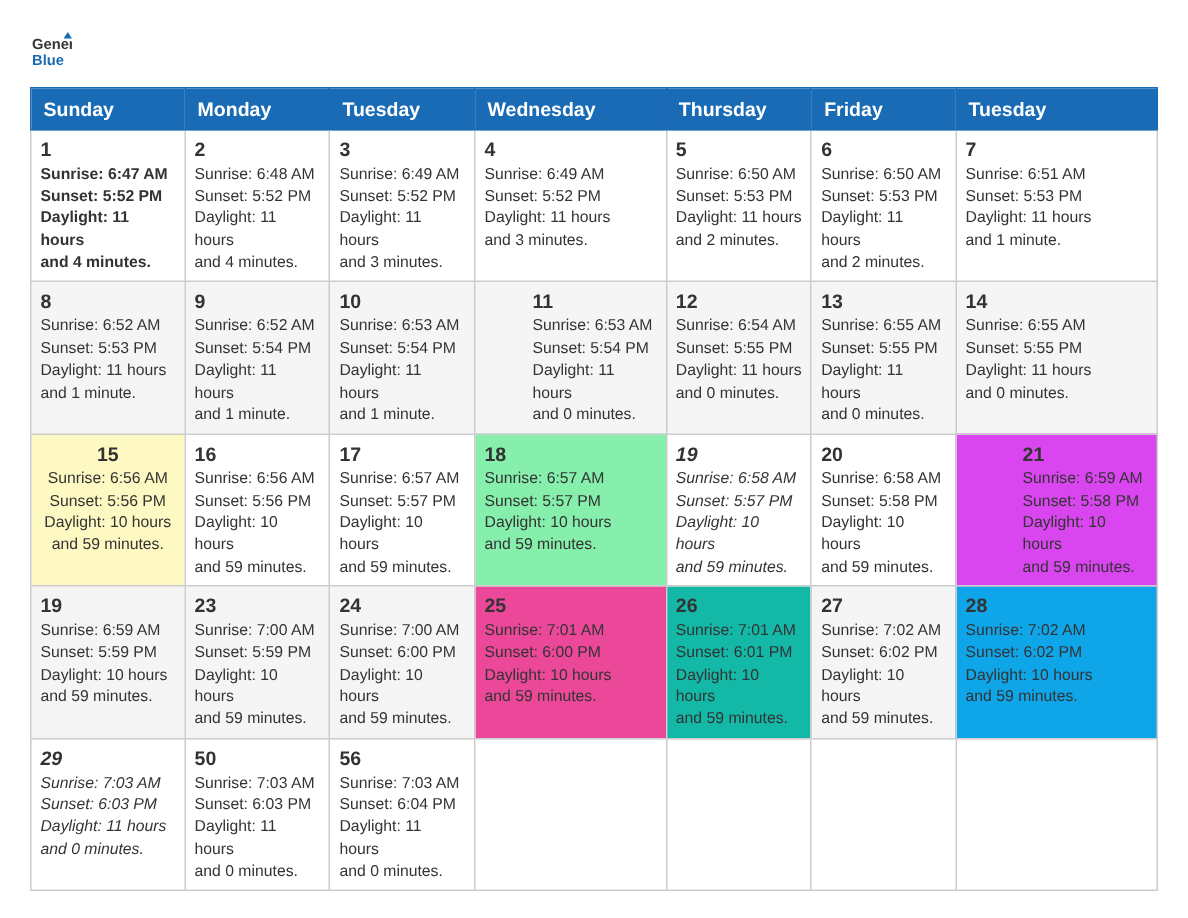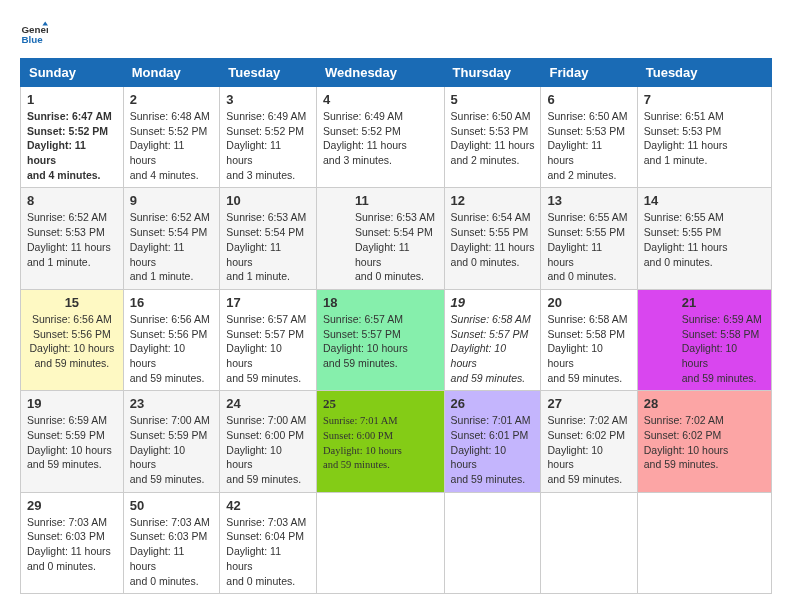--- a/index.html
+++ b/index.html
@@ -280,66 +280,66 @@
 Daylight: 10 hours
 and 59 minutes.</div>
         </td>
         <td style="background: rgb(245, 245, 245);">
           <span class="day-num">24</span>
           <div class="day-info" style="white-space: pre-line;">Sunrise: 7:00 AM
 Sunset: 6:00 PM
 Daylight: 10 hours
 and 59 minutes.</div>
         </td>
-        <td style="background: #84cc16; font-family: Liberation Serif, serif;">
+        <td style="background: #ec4899;">
           <span class="day-num">25</span>
           <div class="day-info" style="white-space: pre-line;">Sunrise: 7:01 AM
 Sunset: 6:00 PM
 Daylight: 10 hours
 and 59 minutes.</div>
         </td>
-        <td style="background: #c4b5fd;">
+        <td style="background: #14b8a6;">
           <span class="day-num">26</span>
           <div class="day-info" style="white-space: pre-line;">Sunrise: 7:01 AM
 Sunset: 6:01 PM
 Daylight: 10 hours
 and 59 minutes.</div>
         </td>
         <td style="background: rgb(245, 245, 245);">
           <span class="day-num">27</span>
           <div class="day-info" style="white-space: pre-line;">Sunrise: 7:02 AM
 Sunset: 6:02 PM
 Daylight: 10 hours
 and 59 minutes.</div>
         </td>
-        <td style="background: #fca5a5;">
+        <td style="background: #0ea5e9;">
           <span class="day-num">28</span>
           <div class="day-info" style="white-space: pre-line;">Sunrise: 7:02 AM
 Sunset: 6:02 PM
 Daylight: 10 hours
 and 59 minutes.</div>
         </td>
       </tr>
       <tr>
-        <td style="background: rgb(255, 255, 255);">
+        <td style="background: rgb(255, 255, 255); font-style: italic;">
           <span class="day-num">29</span>
           <div class="day-info" style="white-space: pre-line;">Sunrise: 7:03 AM
 Sunset: 6:03 PM
 Daylight: 11 hours
 and 0 minutes.</div>
         </td>
         <td style="background: rgb(255, 255, 255);">
           <span class="day-num">50</span>
           <div class="day-info" style="white-space: pre-line;">Sunrise: 7:03 AM
 Sunset: 6:03 PM
 Daylight: 11 hours
 and 0 minutes.</div>
         </td>
         <td style="background: rgb(255, 255, 255);">
-          <span class="day-num">42</span>
+          <span class="day-num">56</span>
           <div class="day-info" style="white-space: pre-line;">Sunrise: 7:03 AM
 Sunset: 6:04 PM
 Daylight: 11 hours
 and 0 minutes.</div>
         </td>
         <td class="empty-cell" style="background: rgb(255, 255, 255);"></td>
         <td class="empty-cell" style="background: rgb(255, 255, 255);"></td>
         <td class="empty-cell" style="background: rgb(255, 255, 255);"></td>
         <td class="empty-cell" style="background: rgb(255, 255, 255);"></td>
       </tr>

